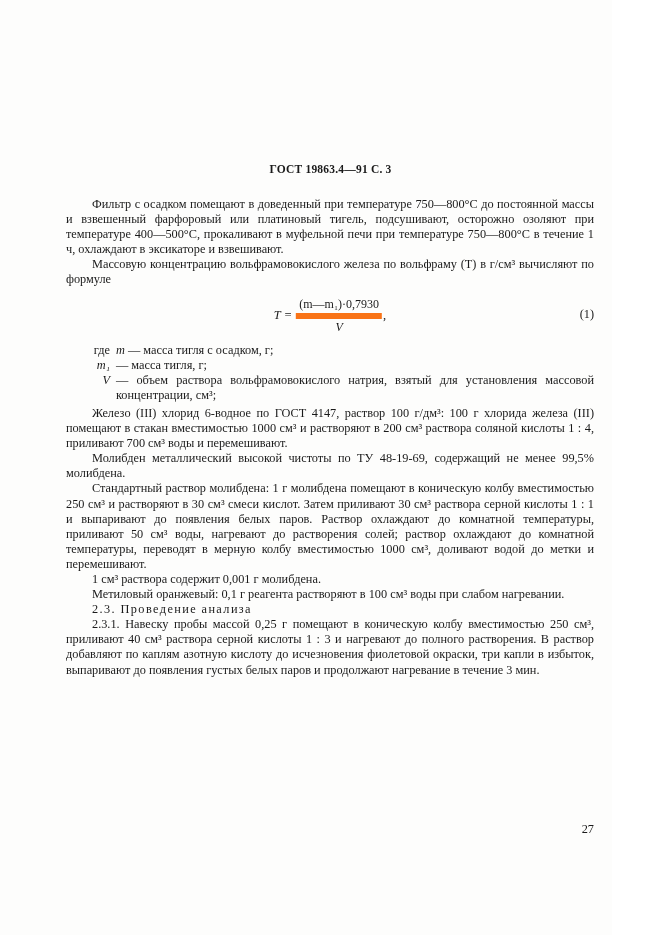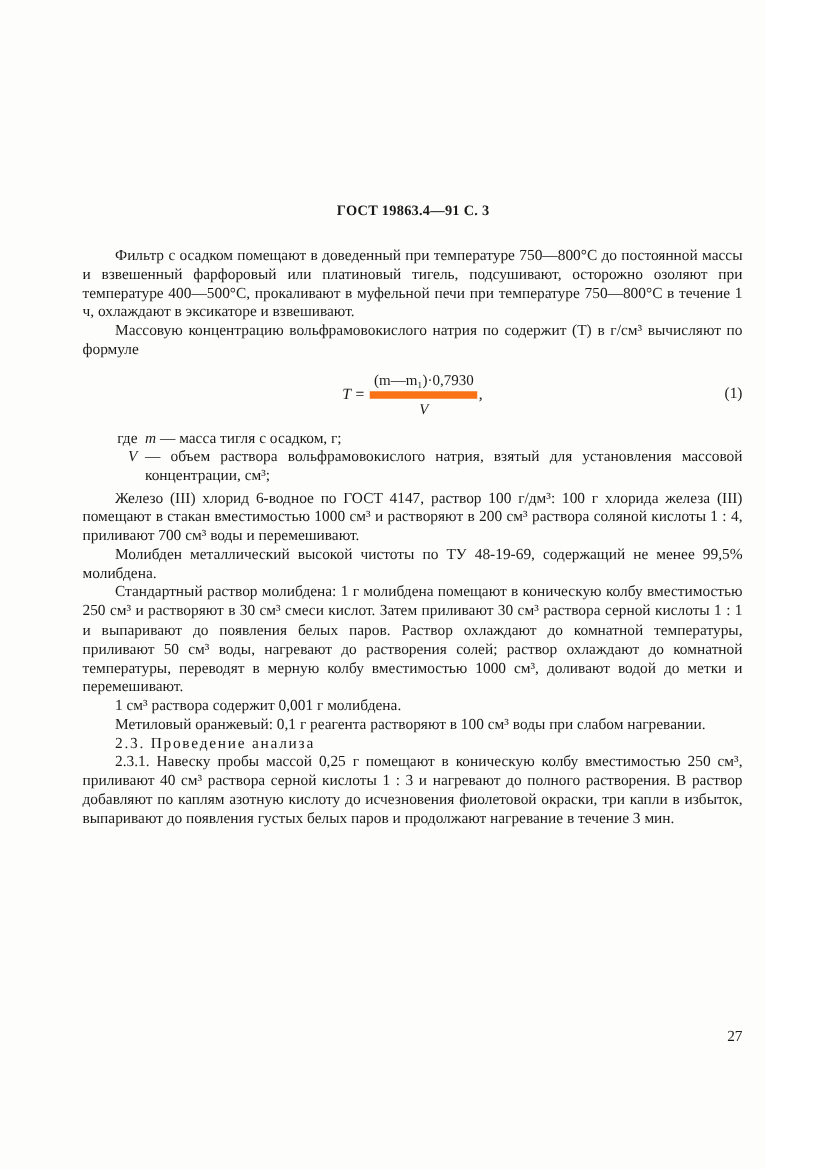--- a/index.html
+++ b/index.html
@@ -134,36 +134,39 @@
 </head>
 <body>
 
 <div class="page">
 
   <div class="header">ГОСТ 19863.4—91 С. 3</div>
 
   <div class="content">
 
     <p>Фильтр с осадком помещают в доведенный при температуре 750—800°С до постоянной массы и взвешенный фарфоровый или платиновый тигель, подсушивают, осторожно озоляют при температуре 400—500°С, прокаливают в муфельной печи при температуре 750—800°С в течение 1 ч, охлаждают в эксикаторе и взвешивают.</p>
-    <p>Массовую концентрацию вольфрамовокислого натрия по содержит (T) в г/см³ вычисляют по формуле</p>
+    <p>Массовую концентрацию вольфрамовокислого железа по вольфраму (T) в г/см³ вычисляют по формуле</p>
 
     <div class="formula-block">
       <div class="formula">
         <span class="ital">T =</span>
         <span class="frac">
           <span class="num">(m—m₁)·0,7930</span>
           <span class="den">V</span>
         </span><span>,</span>
       </div>
       <div class="formula-num">(1)</div>
     </div>
 
     <div class="deflist">
       <div class="defrow hang">
         <span class="lbl nonital">где</span><span class="body"><span class="ital">m</span> <span>— масса тигля с осадком, г;</span></span>
+      </div>
+      <div class="defrow hang">
+        <span class="lbl">m₁</span><span class="body">— масса тигля, г;</span>
       </div>
       <div class="defrow hang">
         <span class="lbl">V</span><span class="body">— объем раствора вольфрамовокислого натрия, взятый для установления массовой концентрации, см³;</span>
       </div>
     </div>
 
     <p>Железо (III) хлорид 6-водное по ГОСТ 4147, раствор 100 г/дм³: 100 г хлорида железа (III) помещают в стакан вместимостью 1000 см³ и растворяют в 200 см³ раствора соляной кислоты 1 : 4, приливают 700 см³ воды и перемешивают.</p>
     <p>Молибден металлический высокой чистоты по ТУ 48-19-69, содержащий не менее 99,5% молибдена.</p>
     <p>Стандартный раствор молибдена: 1 г молибдена помещают в коническую колбу вместимостью 250 см³ и растворяют в 30 см³ смеси кислот. Затем приливают 30 см³ раствора серной кислоты 1 : 1 и выпаривают до появления белых паров. Раствор охлаждают до комнатной температуры, приливают 50 см³ воды, нагревают до растворения солей; раствор охлаждают до комнатной температуры, переводят в мерную колбу вместимостью 1000 см³, доливают водой до метки и перемешивают.</p>
     <p>1 см³ раствора содержит 0,001 г молибдена.</p>

